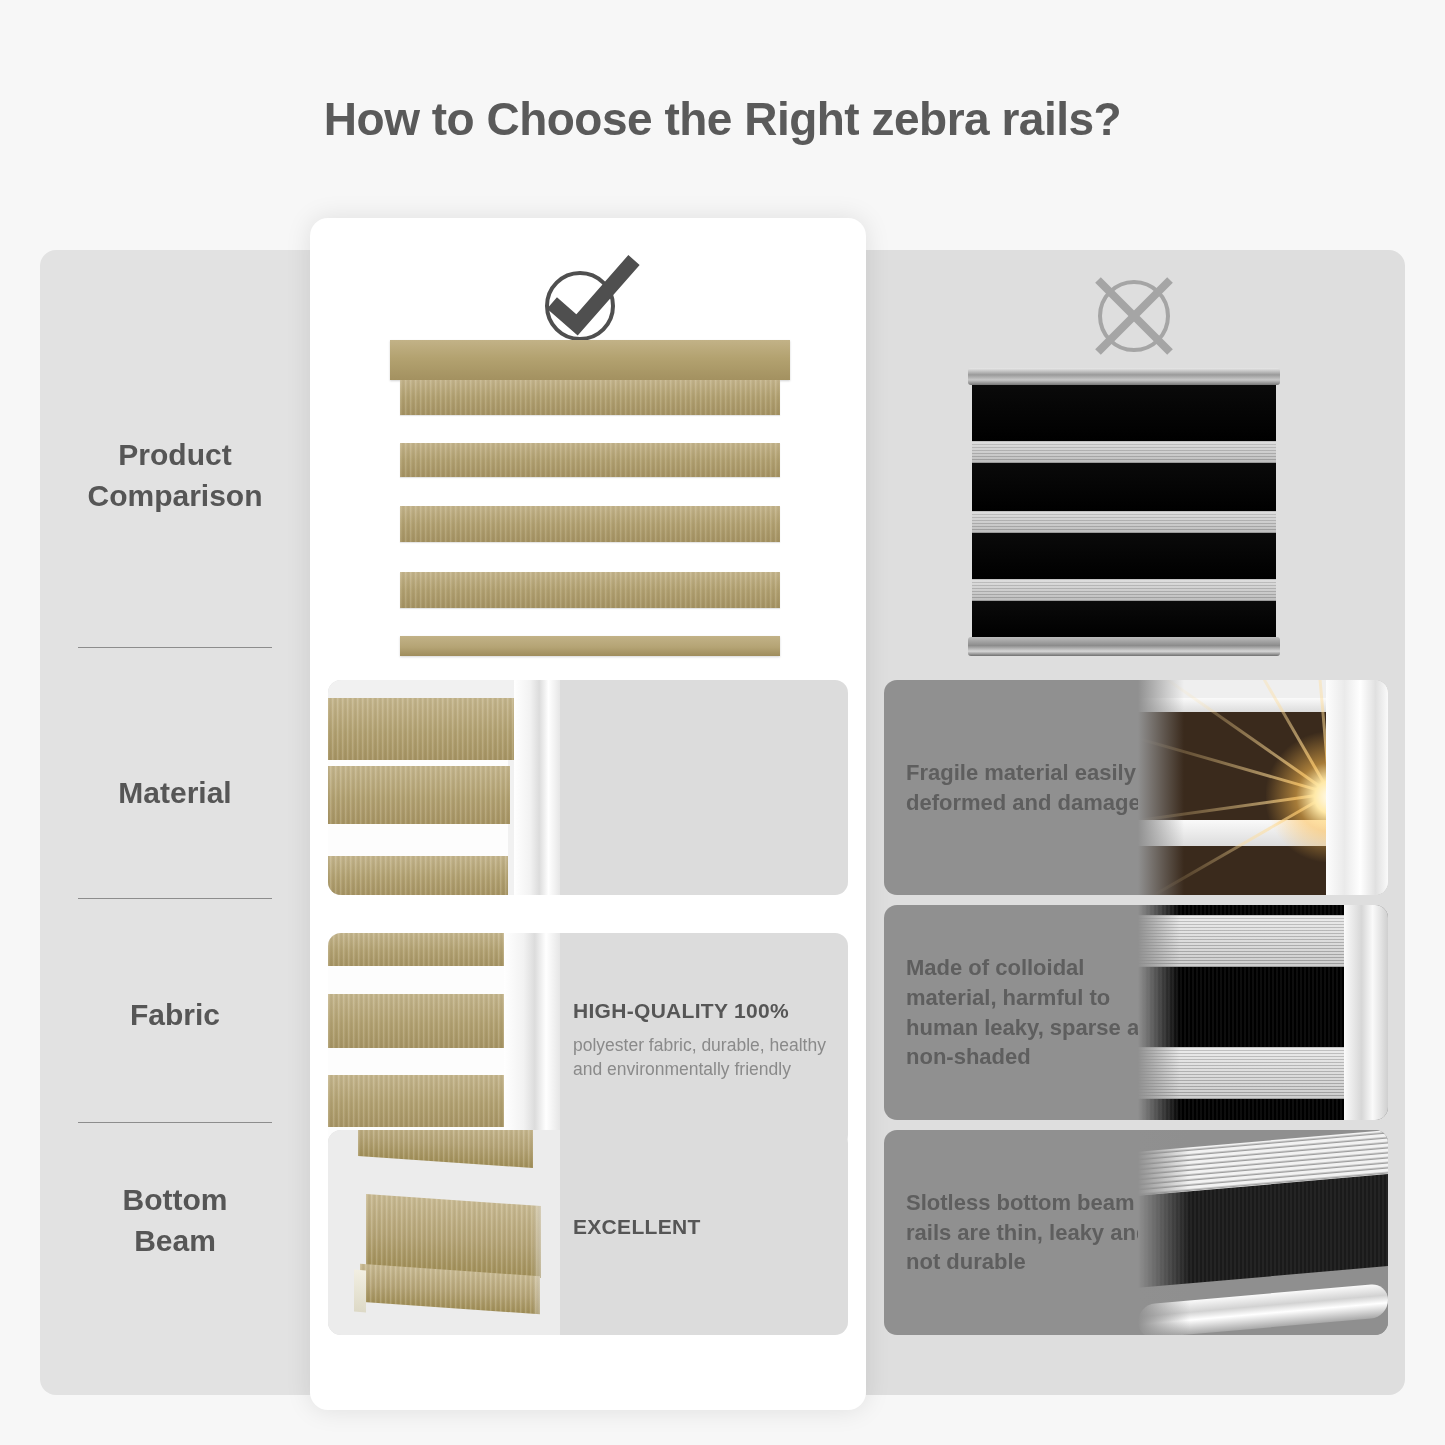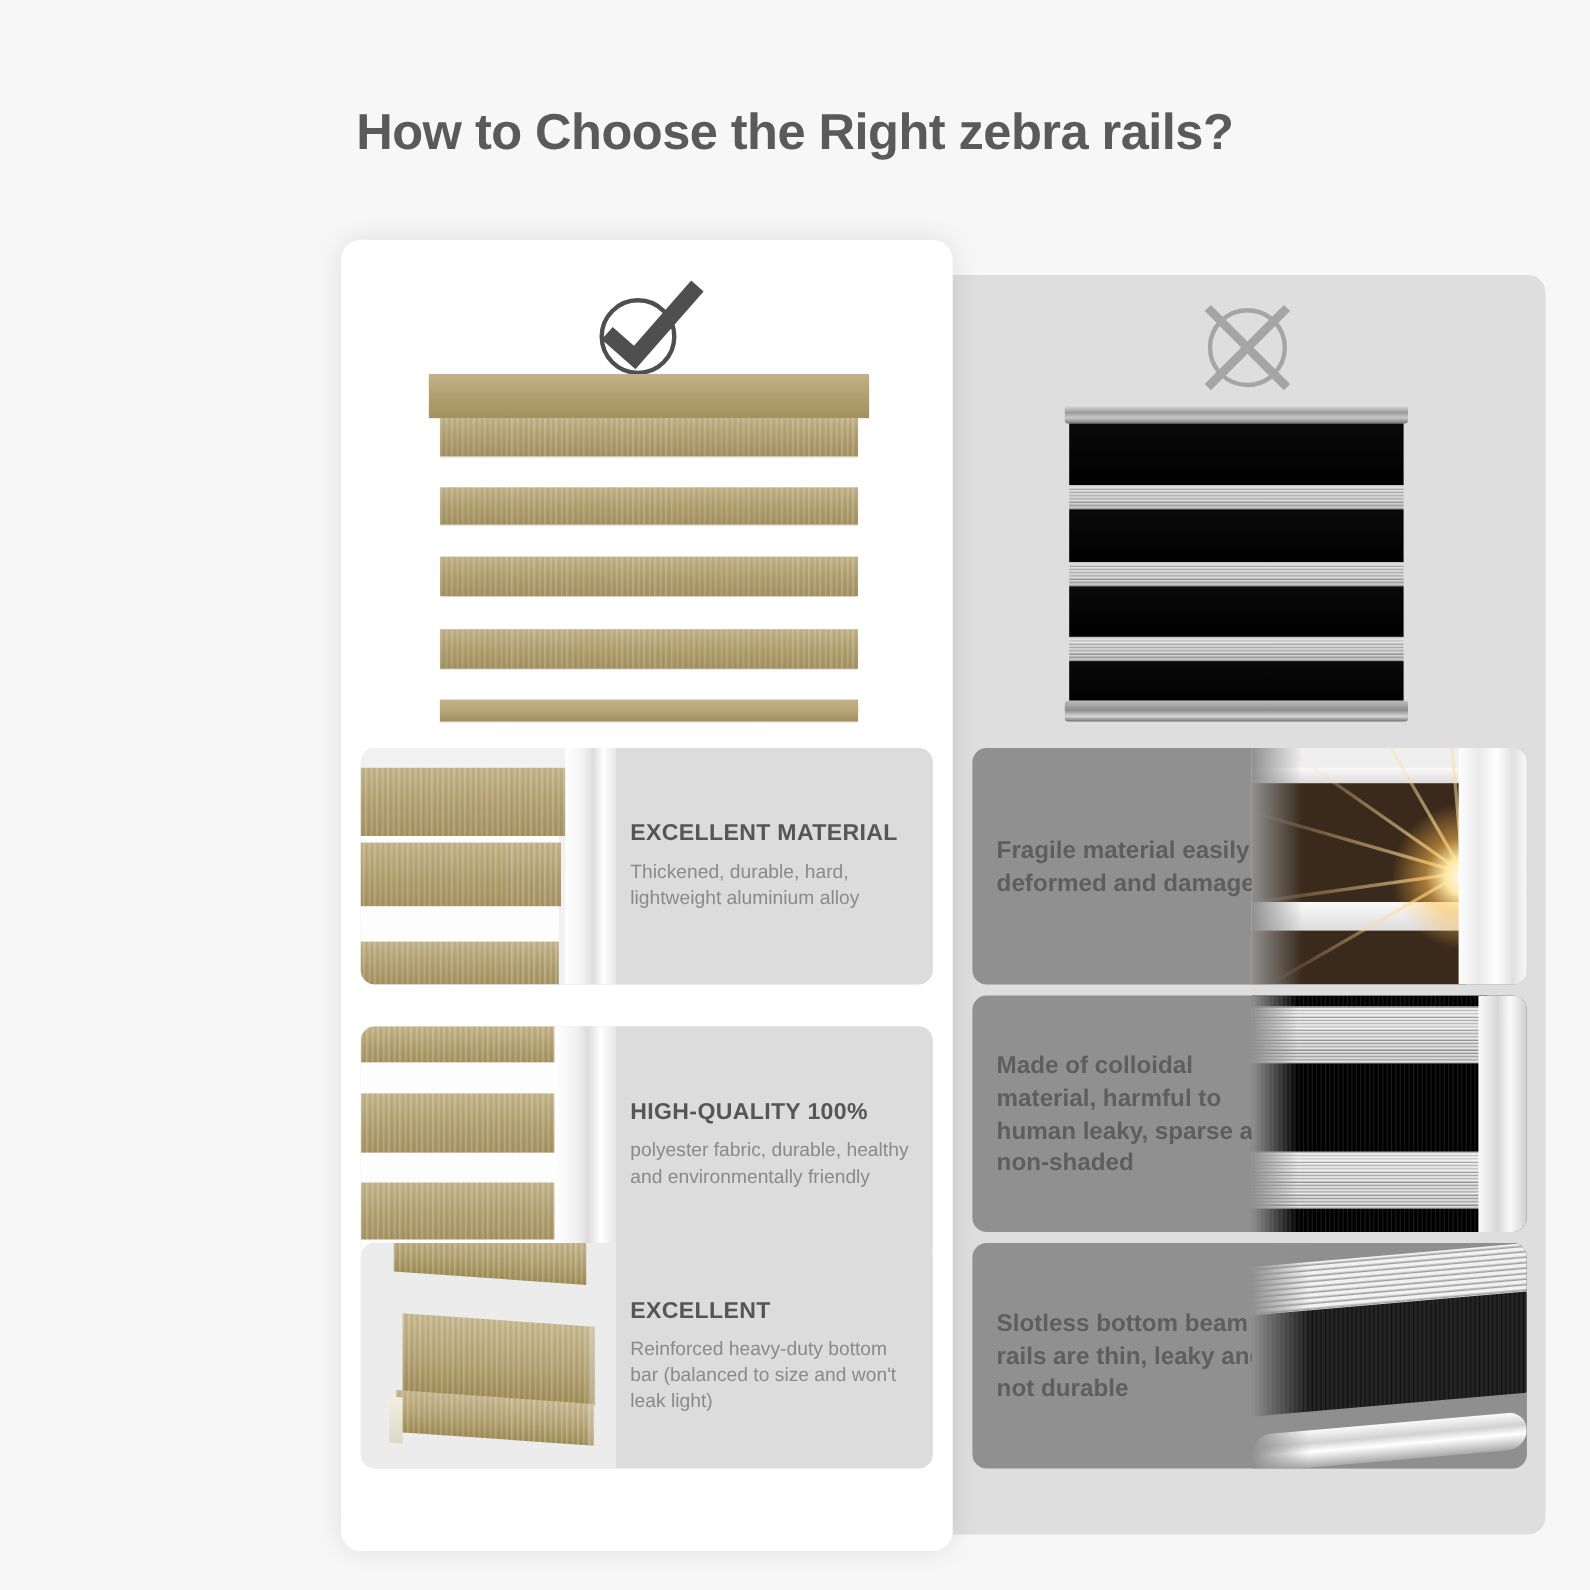--- a/index.html
+++ b/index.html
@@ -225,20 +225,37 @@
     background: linear-gradient(180deg,#fafafa 0%,#d2d2d2 35%,#ffffff 58%,#a8a8a8 100%);
   }
 </style>
 </head>
 <body>
 
 <div class="page">
 
   <div class="title">How to Choose the Right zebra rails?</div>
 
+  <div class="label-col">
+    <div class="label-cell" style="top:185px;">
+      <div style="white-space:pre-line;">Product
+Comparison</div>
+    </div>
+    <div class="label-div" style="top:397px;"></div>
+
+    <div class="label-cell" style="top:523px;">Material</div>
+    <div class="label-div" style="top:648px;"></div>
+
+    <div class="label-cell" style="top:745px;">Fabric</div>
+    <div class="label-div" style="top:872px;"></div>
+
+    <div class="label-cell" style="top:930px; line-height:1.35;">
+      <span style="display:inline-block; max-width:160px;">Bottom Beam</span>
+    </div>
+  </div>
 
   <div class="right-panel"></div>
 
   <div class="center-card"></div>
 
   <div class="icon-wrap icon-check">
     <svg viewBox="0 0 110 96" width="110" height="96">
       <circle cx="46" cy="54" r="33" fill="none" stroke="#4f4f4f" stroke-width="4"></circle>
       <path d="M18 51 L43 73 L100 8" fill="none" stroke="#4f4f4f" stroke-width="15" stroke-linejoin="miter"></path>
     </svg>
@@ -277,24 +294,20 @@
     <div class="good-img">
       <div class="cu">
         <div class="cu-slat" style="top:18px;  height:62px;  left:-6px; width:192px;"></div>
         <div class="cu-white" style="top:80px;  height:6px;"></div>
         <div class="cu-slat" style="top:86px;  height:58px;  left:-8px; width:190px;"></div>
         <div class="cu-white" style="top:144px; height:32px;"></div>
         <div class="cu-slat" style="top:176px; height:39px;  left:-8px; width:188px;"></div>
         <div class="cu-frame"></div>
       </div>
     </div>
-    <div class="good-text">
-      <div class="good-head">EXCELLENT MATERIAL</div>
-      <div class="good-body">Thickened, durable, hard, lightweight aluminium alloy</div>
-    </div>
   </div>
 
   <div class="row-card row-good" style="top:905px; height:215px;margin-top:28px;">
     <div class="good-img">
       <div class="cu" style="background:#ffffff;">
         <div class="cu-slat" style="top:0px;   height:33px; width:178px;"></div>
         <div class="cu-white" style="top:33px;  height:28px;"></div>
         <div class="cu-slat" style="top:61px;  height:54px; width:178px;"></div>
         <div class="cu-white" style="top:115px; height:27px;"></div>
         <div class="cu-slat" style="top:142px; height:52px; width:178px;"></div>
@@ -315,21 +328,20 @@
         <div class="bb-bar" style="left:38px; top:70px; width:175px; height:72px; transform:skewY(4deg);"></div>
         <div class="bb-bar" style="left:32px; top:140px; width:180px; height:38px; transform:skewY(4deg);"></div>
         <div style="position:absolute; left:26px; top:140px; width:12px; height:42px;
                     background:linear-gradient(180deg,#f2efe2,#ddd9c6); transform:skewY(4deg);"></div>
         <div style="position:absolute; right:0; top:0; width:28px; height:100%;
                     background:linear-gradient(90deg,rgba(236,236,236,0),#ececec 70%);"></div>
       </div>
     </div>
     <div class="good-text">
       <div class="good-head">EXCELLENT</div>
-      <div class="good-body">Reinforced heavy-duty bottom bar (balanced to size and won't leak light)</div>
     </div>
   </div>
 
   <div class="row-card row-bad" style="top:680px; height:215px;">
     <div class="bad-text">Fragile material easily deformed and damaged</div>
     <div class="bad-img">
       <div class="flare">
         <div class="flare-slat" style="left:0;  top:18px;  width:210px; height:14px;"></div>
         <div class="flare-dark" style="left:0;  top:32px;  width:190px; height:108px;"></div>
         <div class="flare-slat" style="left:0;  top:140px; width:195px; height:26px;"></div>

